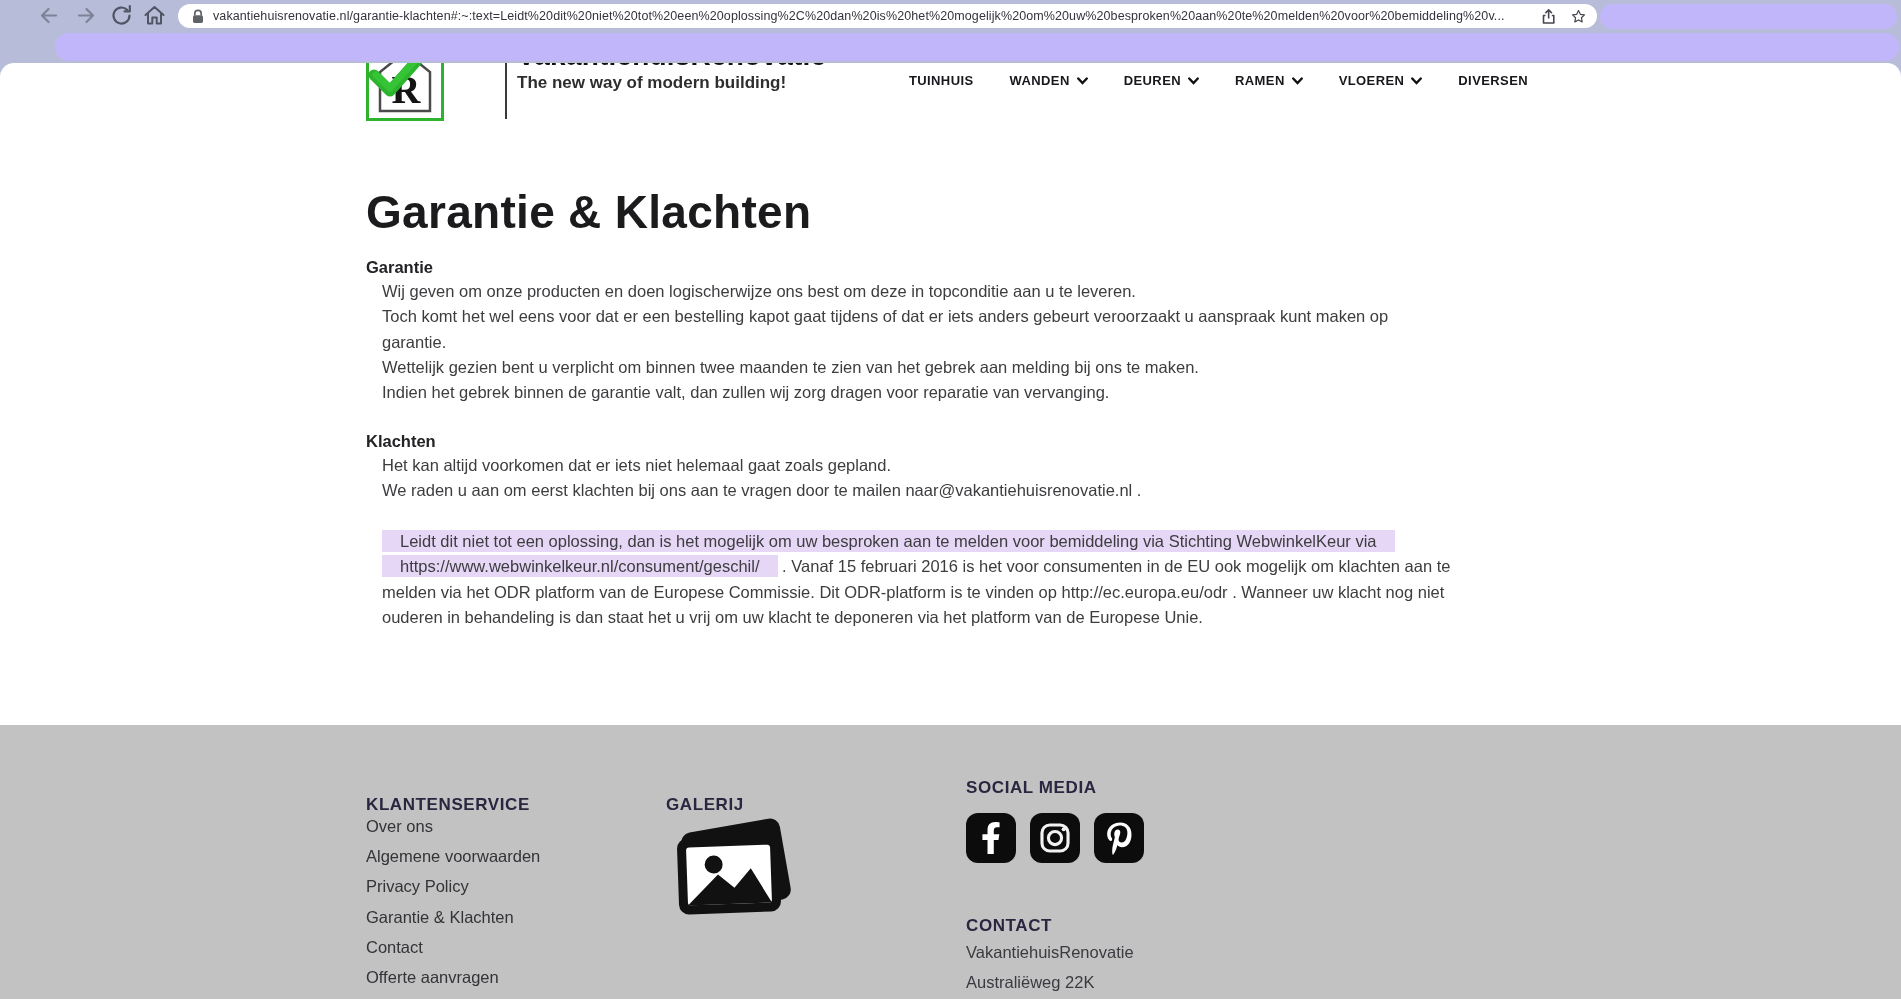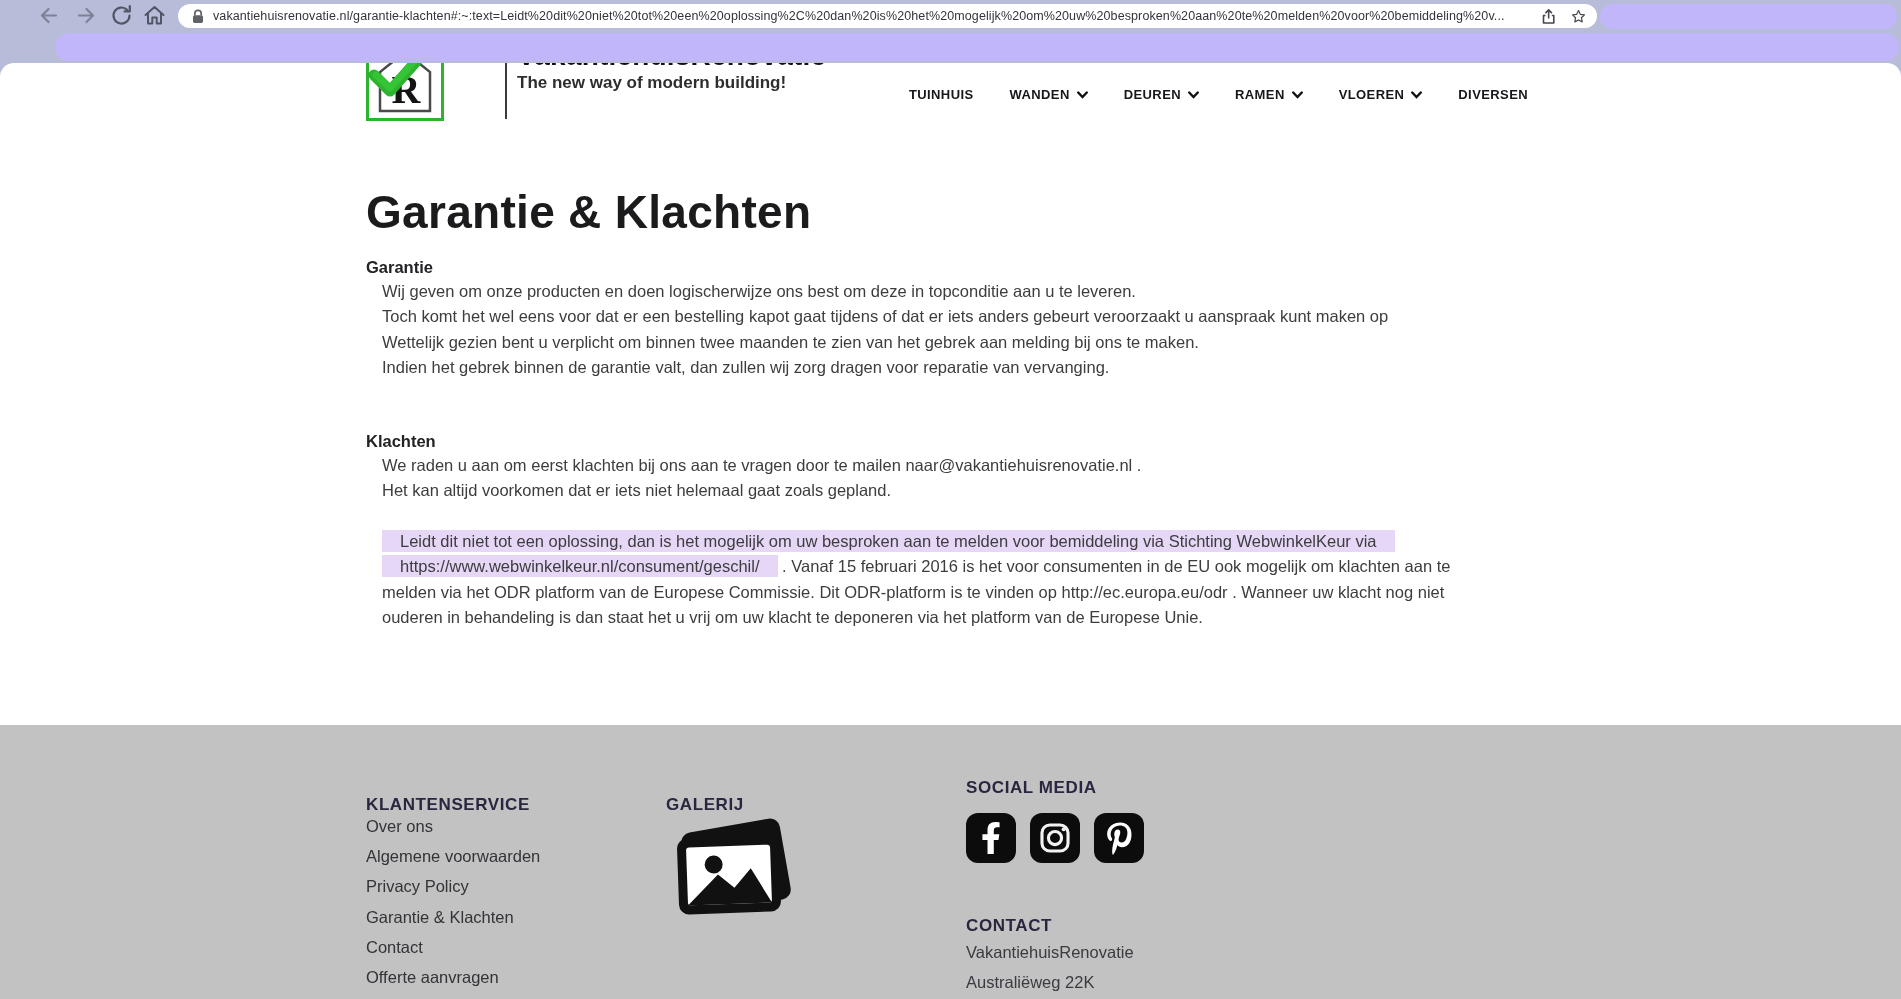--- a/index.html
+++ b/index.html
@@ -19,21 +19,21 @@
 
   
   .page { position:absolute; left:0; top:63px; width:1901px; height:936px; background:#ffffff; border-radius:14px 14px 0 0; overflow:hidden; }
 
   
   .logo-group { position:absolute; left:366px; top:-18px; height:100px; }
   .logo-box { position:absolute; left:0; top:0; }
   .logo-divider { position:absolute; left:139px; top:2px; width:2px; height:72px; background:#3a3a3a; }
   .logo-title { position:absolute; left:151px; top:-5px; font-size:28px; font-weight:700; color:#101010; letter-spacing:.2px; white-space:nowrap; }
   .logo-tagline { position:absolute; left:151px; top:28px; font-size:17px; font-weight:600; color:#2e2e2e; white-space:nowrap; }
-  .main-nav { position:absolute; right:373px; top:24px; display:flex; align-items:flex-start; gap:36px; }
+  .main-nav { position:absolute; right:373px; top:10px; display:flex; align-items:flex-start; gap:36px; }
   .nav-item { display:flex; align-items:center; gap:7px; font-size:13px; font-weight:600; letter-spacing:.4px; color:#17171c; cursor:pointer; white-space:nowrap; }
 
   
   .h1 { position:absolute; left:366px; top:122px; font-size:46px; font-weight:600; color:#1b1b1e; letter-spacing:.3px; }
   .sec-heading { position:absolute; left:366px; font-size:16.5px; font-weight:700; color:#232326; }
   .body-block { position:absolute; left:382px; width:1180px; font-size:16.5px; line-height:25.3px; color:#3d3d40; }
   .body-block div { white-space:nowrap; }
   .inline-link { color:#3d3d40; text-decoration:none; cursor:pointer; }
   mark.hl { background:#e7d7f6; color:#3d3d40; padding:2px 18px; }
 
@@ -154,28 +154,29 @@
           <span>DIVERSEN</span>
         </a>
     </nav>
 
     <h1 class="h1">Garantie &amp; Klachten</h1>
 
     <div class="sec-heading" style="top:195px">Garantie</div>
     <div class="body-block" style="top:216px">
       <div>Wij geven om onze producten en doen logischerwijze ons best om deze in topconditie aan u te leveren.</div>
       <div>Toch komt het wel eens voor dat er een bestelling kapot gaat tijdens of dat er iets anders gebeurt veroorzaakt u aanspraak kunt maken op</div>
+      <div>garantie.</div>
       <div>Wettelijk gezien bent u verplicht om binnen twee maanden te zien van het gebrek aan melding bij ons te maken.</div>
       <div>Indien het gebrek binnen de garantie valt, dan zullen wij zorg dragen voor reparatie van vervanging.</div>
     </div>
 
     <div class="sec-heading" style="top:369px">Klachten</div>
     <div class="body-block" style="top:390px">
+      <div>Het kan altijd voorkomen dat er iets niet helemaal gaat zoals gepland.</div>
       <div><span>We raden u aan om eerst klachten bij ons aan te vragen door te mailen </span><a class="inline-link">naar@vakantiehuisrenovatie.nl</a><span> .</span></div>
-      <div>Het kan altijd voorkomen dat er iets niet helemaal gaat zoals gepland.</div>
     </div>
 
     <div class="body-block" style="top:466px">
       <div><mark class="hl">Leidt dit niet tot een oplossing, dan is het mogelijk om uw besproken aan te melden voor bemiddeling via Stichting WebwinkelKeur via</mark></div>
       <div><mark class="hl"><a class="inline-link">https://www.webwinkelkeur.nl/consument/geschil/</a></mark><span> . Vanaf 15 februari 2016 is het voor consumenten in de EU ook mogelijk om klachten aan te</span></div>
       <div><span>melden via het ODR platform van de Europese Commissie. Dit ODR-platform is te vinden op </span><a class="inline-link">http://ec.europa.eu/odr</a><span> . Wanneer uw klacht nog niet</span></div>
       <div>ouderen in behandeling is dan staat het u vrij om uw klacht te deponeren via het platform van de Europese Unie.</div>
     </div>
 
     <div class="footer">

